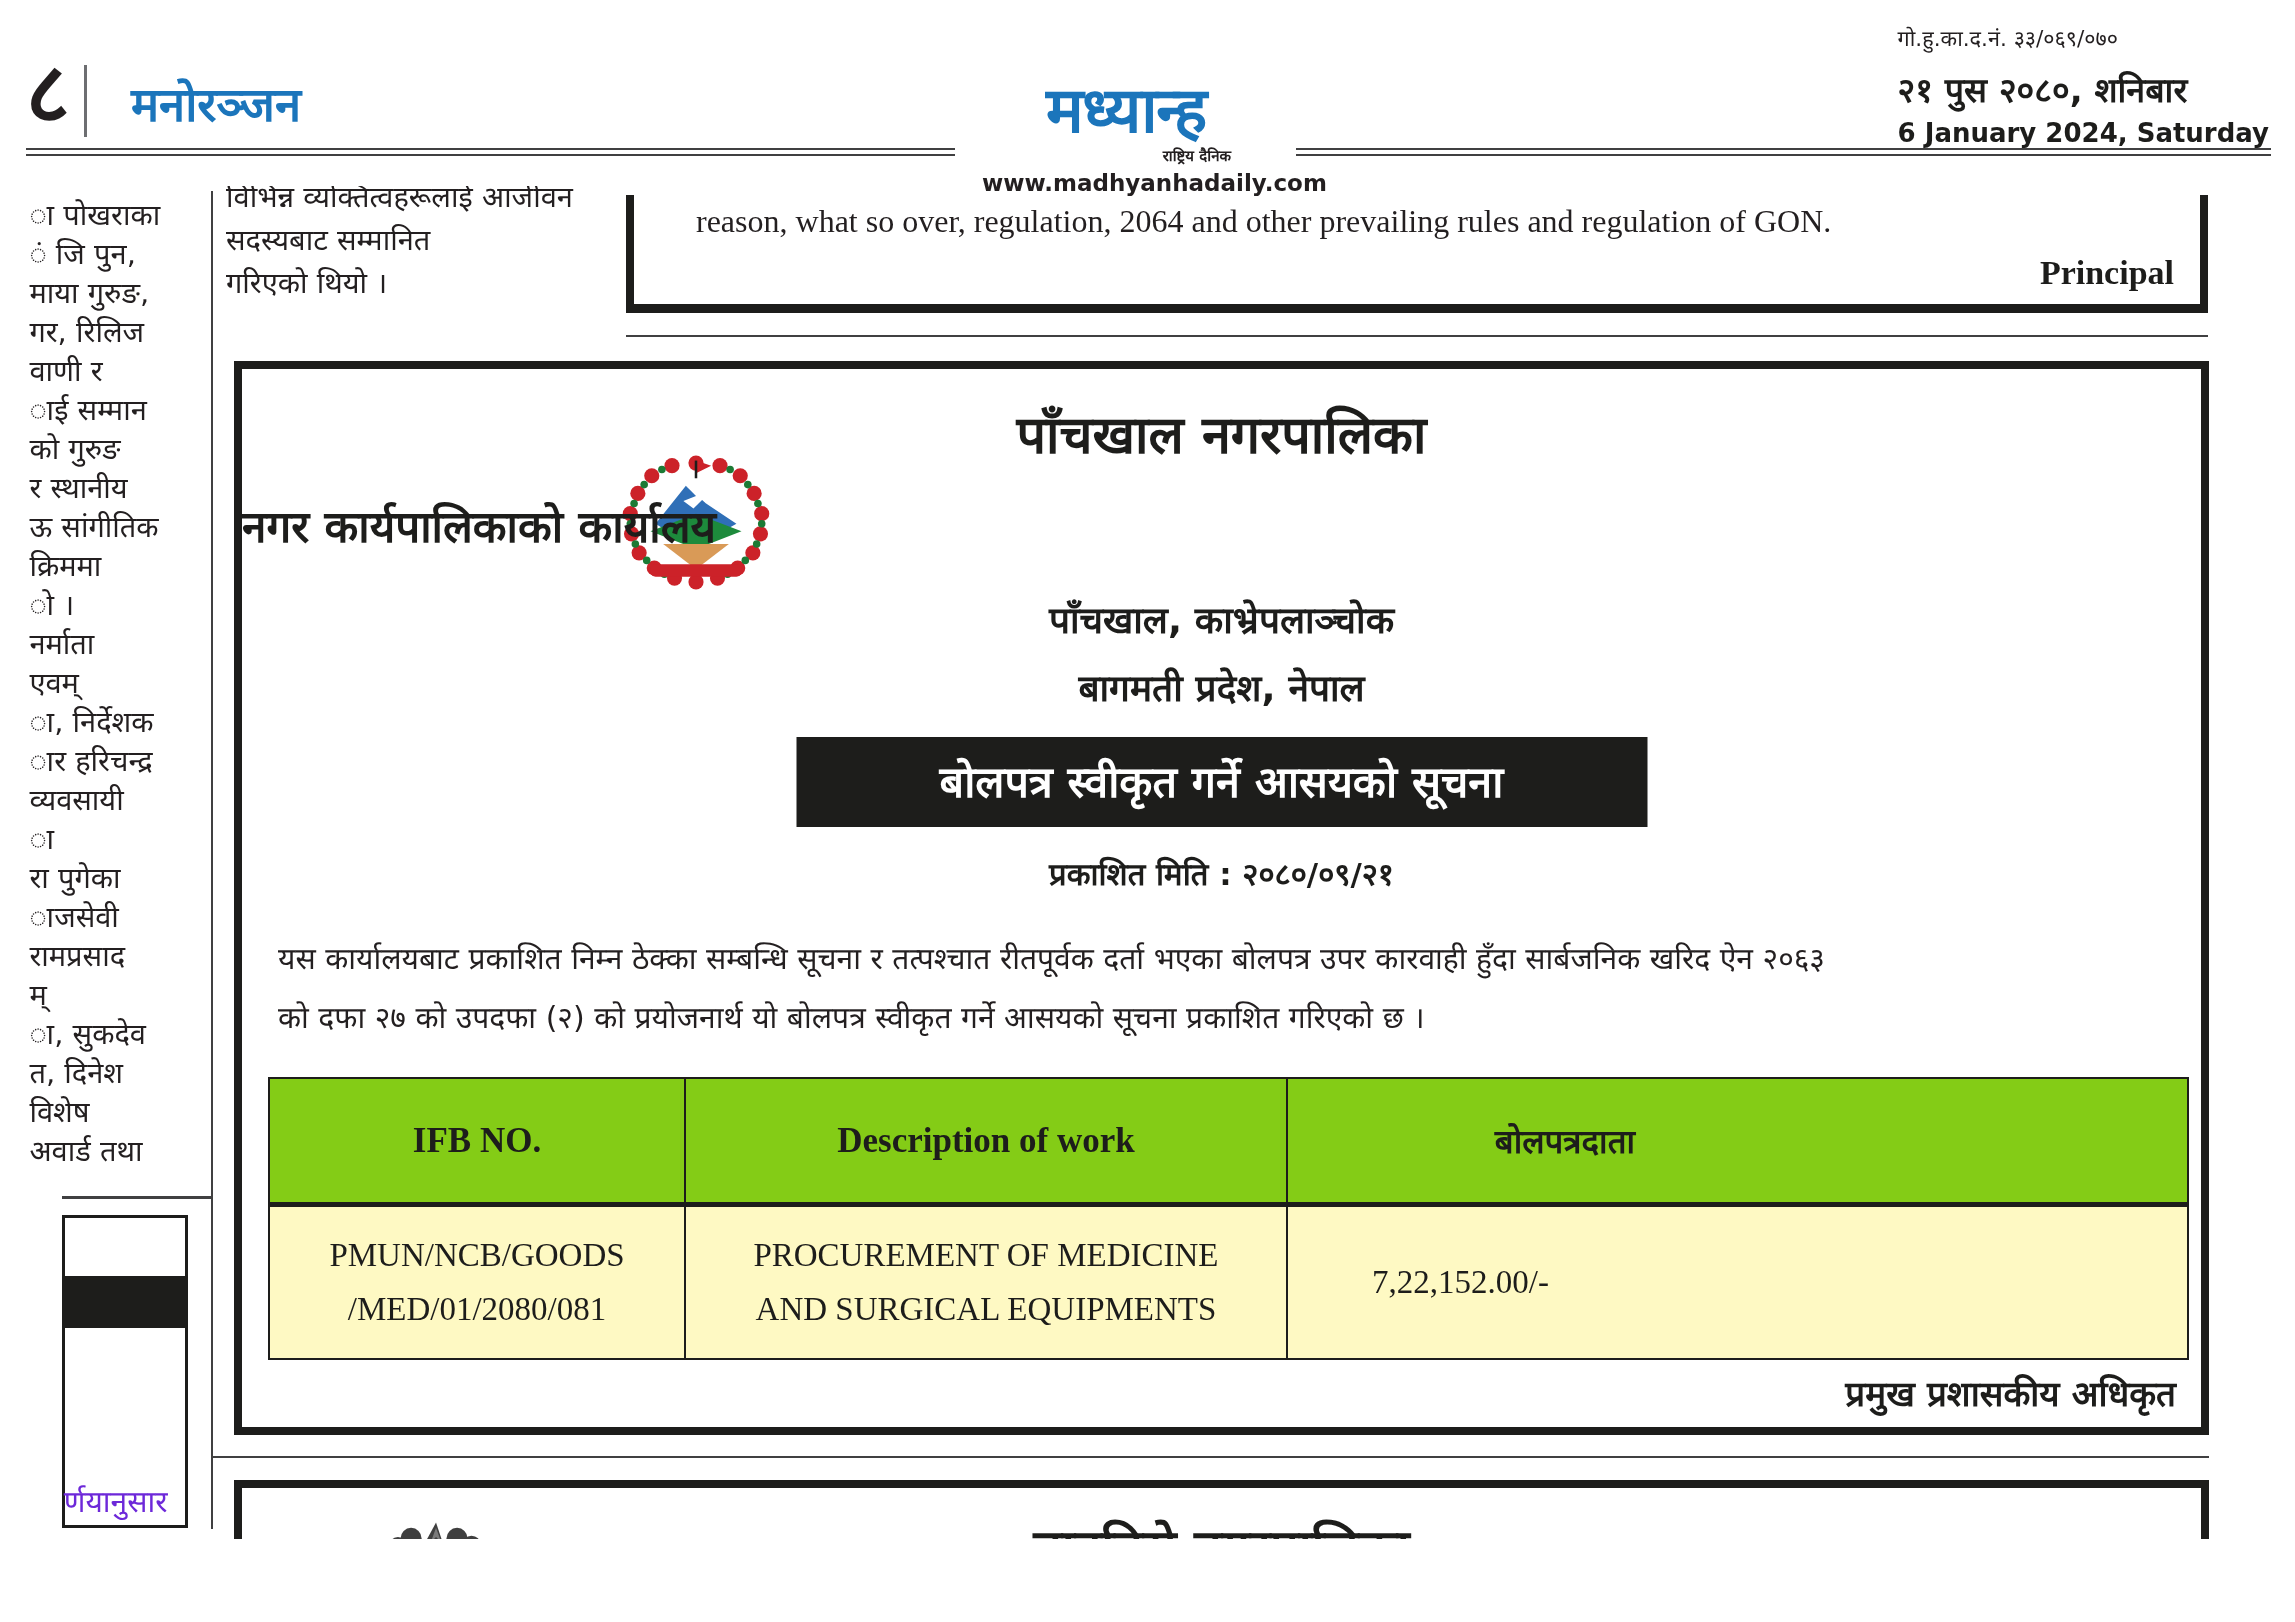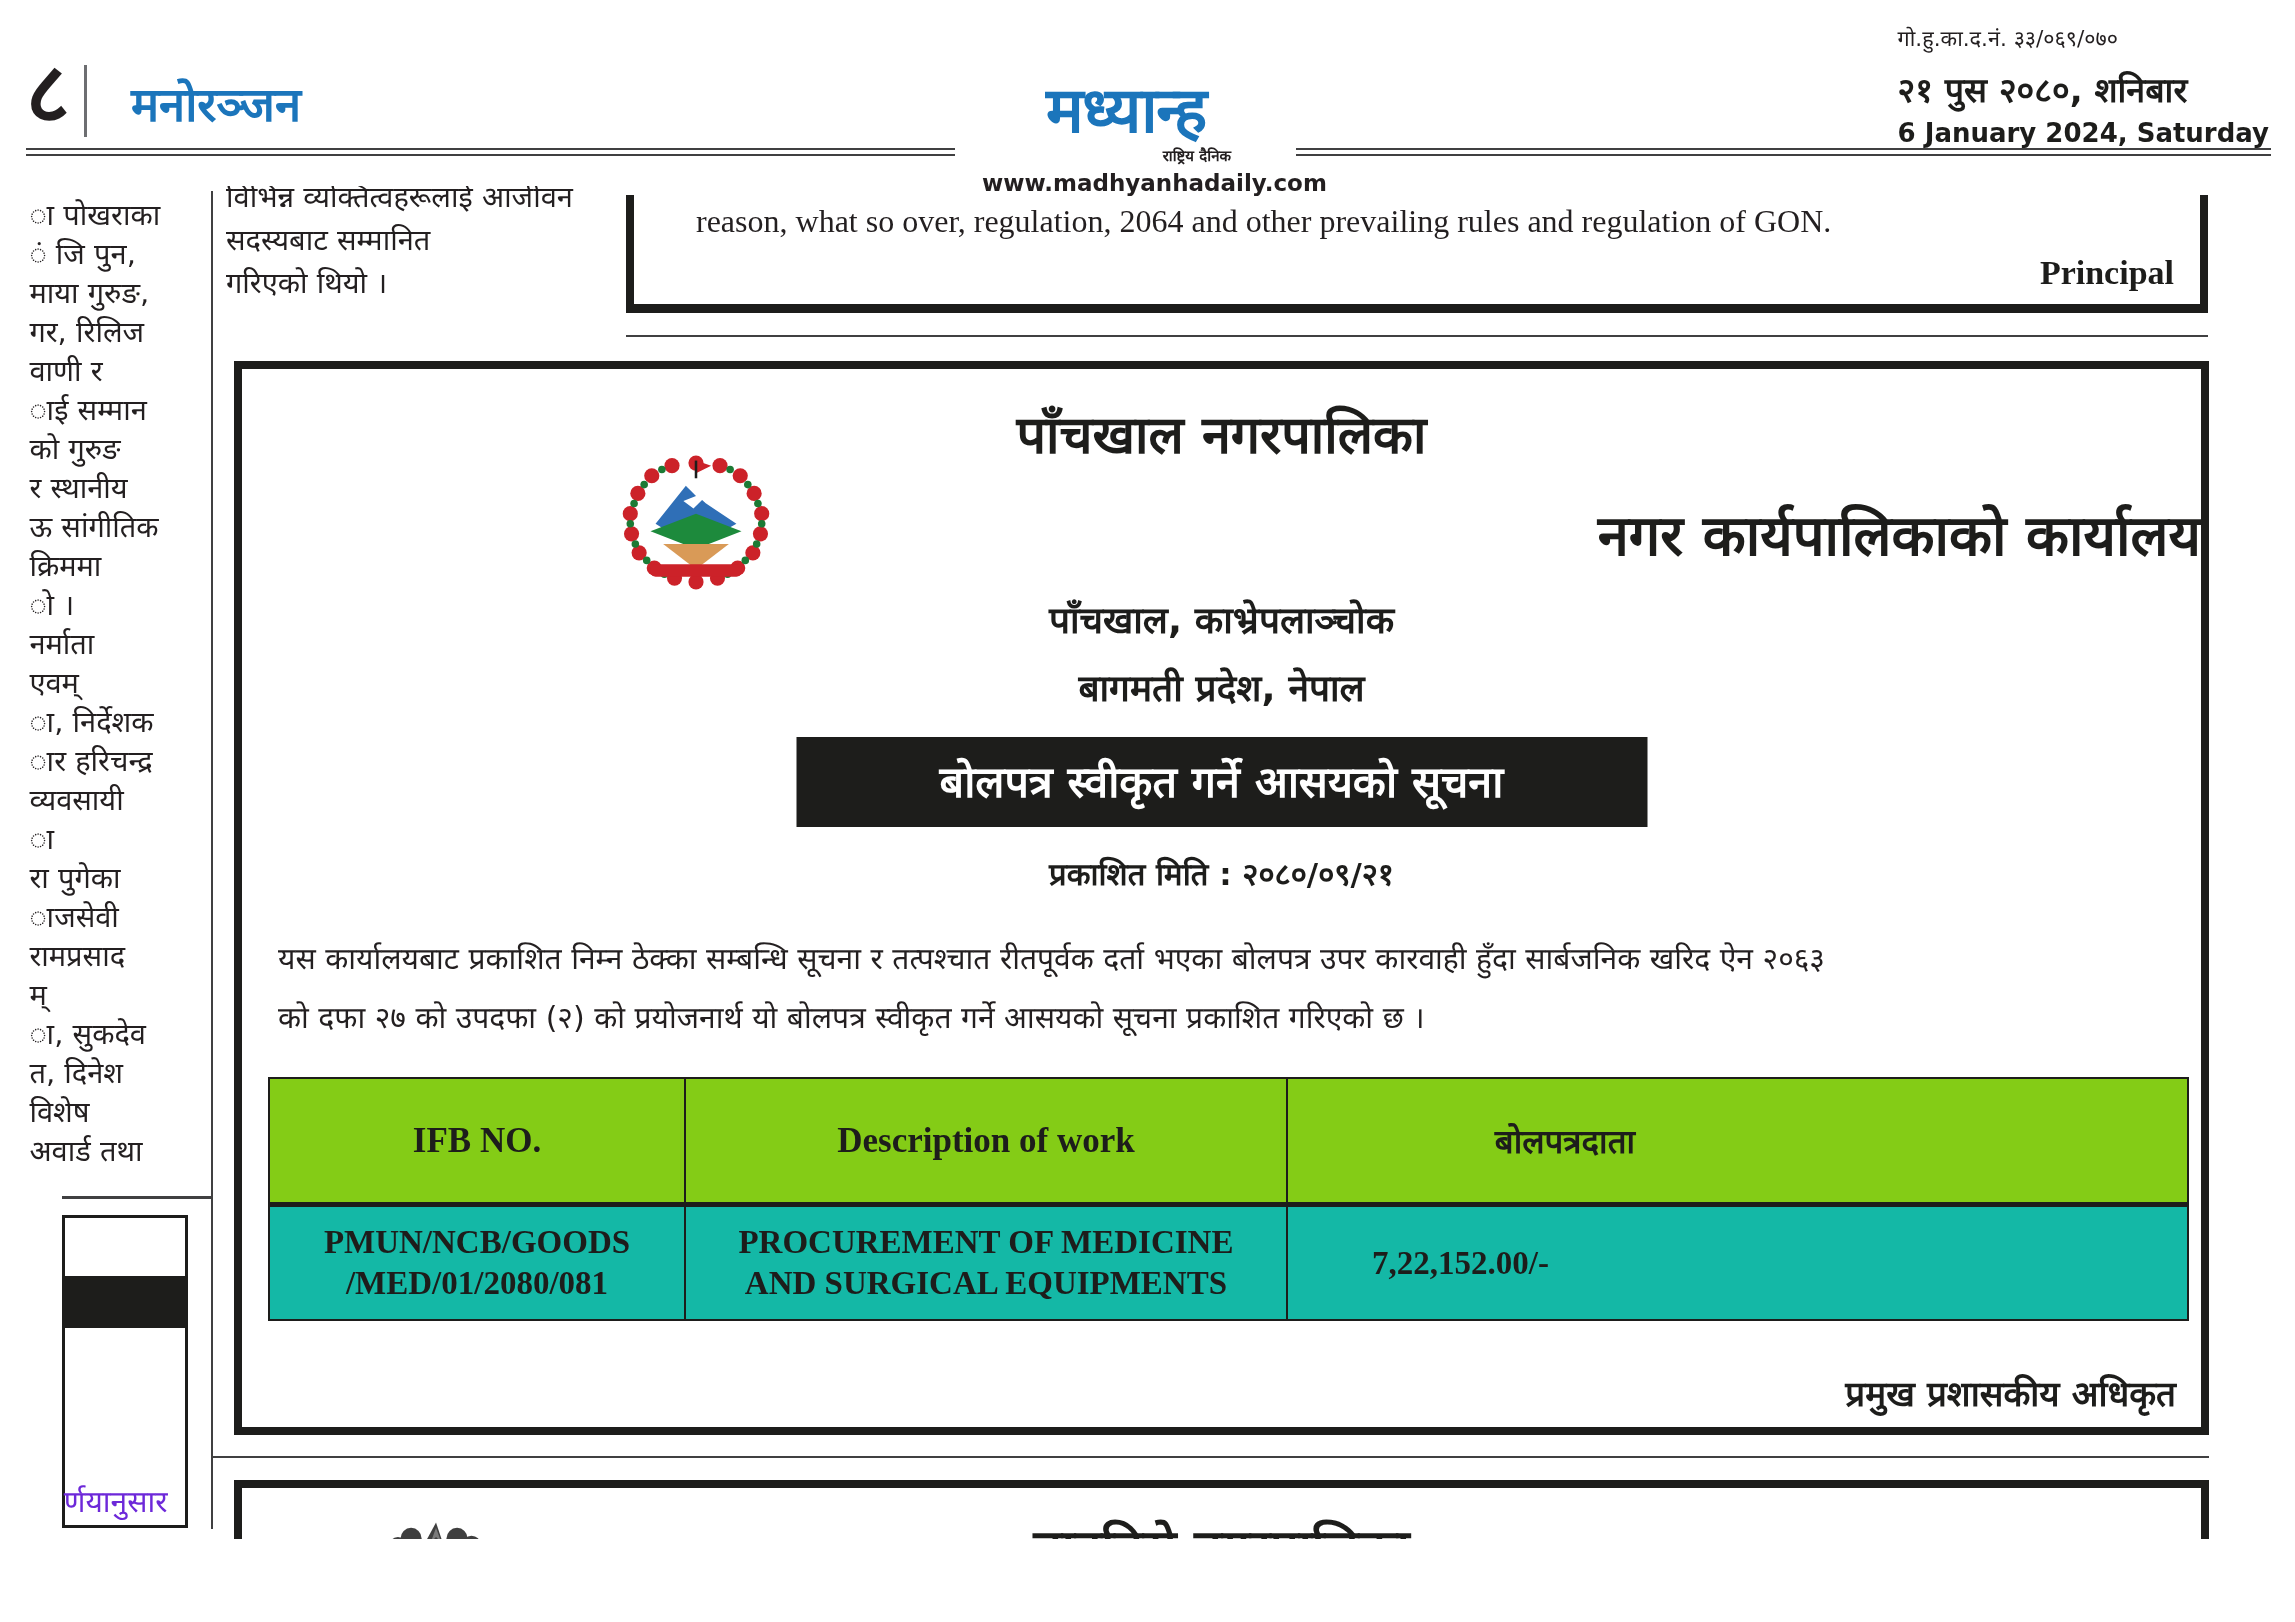--- a/index.html
+++ b/index.html
@@ -42,33 +42,33 @@
     border-left:8.5px solid #1d1d1b; border-right:8.5px solid #1d1d1b; border-bottom:9.8px solid #1d1d1b; }
   .top-notice-body { position:absolute; left:62px; top:7.9px; width:1440px;
     font-family:"Liberation Serif", serif; font-size:32px; color:#231f20; }
   .top-notice-sign { position:absolute; right:26px; bottom:11.8px;
     font-family:"Liberation Serif", serif; font-weight:bold; font-size:34px; }
   .sep-under-top { left:626px; top:335px; width:1582px; height:2px; background:#404041; }
 
   
   .tender { left:234px; top:361px; width:1975px; height:1074px; border:8.5px solid #1d1d1b; background:#fff; }
   .t-h1 { position:absolute; left:0; width:100%; top:27.5px;  text-align:center; font-size:52px; font-weight:bold; }
-  .t-h2 { position:absolute; left:0; width:100%; top:126px; text-align:right; font-size:56px; font-weight:bold; }
+  .t-h2 { position:absolute; left:0; width:100%; top:126px; text-align:left; font-size:44px; font-weight:bold; }
   .t-h3 { position:absolute; left:0; width:100%; top:224px; text-align:center; font-size:37px; font-weight:bold; }
   .t-h4 { position:absolute; left:0; width:100%; top:292px; text-align:center; font-size:37px; font-weight:bold; }
   .t-logo { position:absolute; left:378px; top:84px; width:152px; height:139px; }
   .t-banner { position:absolute; left:50%; transform:translateX(-50%); top:368px; width:851px; height:90px;
     background:#1d1d1b; color:#ffffff; text-align:center; font-size:43px; font-weight:bold; line-height:90px; }
   .t-published { position:absolute; left:0; width:100%; top:483px; text-align:center; font-size:31px; font-weight:bold; }
   .t-para { position:absolute; left:36px; top:560px; width:1904px; font-size:30px; line-height:59px; color:#231f20; }
 
   .t-table { position:absolute; left:26px; top:708px; width:1921px; border:2.6px solid #1d1d1b; }
   .t-row { display:flex; width:100%; }
   .t-row.hdr { height:128px; background:#84cc16; border-bottom:5.2px solid #1d1d1b; }
-  .t-row.data { height:112px; background:#14b8a6;font-weight:bold; }
+  .t-row.data { height:151px; background:#fef9c3; }
   .t-cell { display:flex; flex-direction:column; justify-content:center; align-items:center;
     border-right:2.6px solid #1d1d1b; text-align:center; }
   .t-cell:last-child { border-right:none; }
   .c1 { width:21.7%; } .c2 { width:31.4%; } .c3 { width:28.9%; } .c4 { width:18%; }
   .hdr .t-cell { font-size:33px; font-weight:bold; }
   .hdr .latin { font-family:"Liberation Serif", serif; font-size:35px; }
   .hdr .c4 { font-size:29px; line-height:51px; }
   .data .t-cell { font-family:"Liberation Serif", serif; font-size:33px; justify-content:space-evenly; padding:11.8px 0; }
   .data .c4 { justify-content:center; }
 

